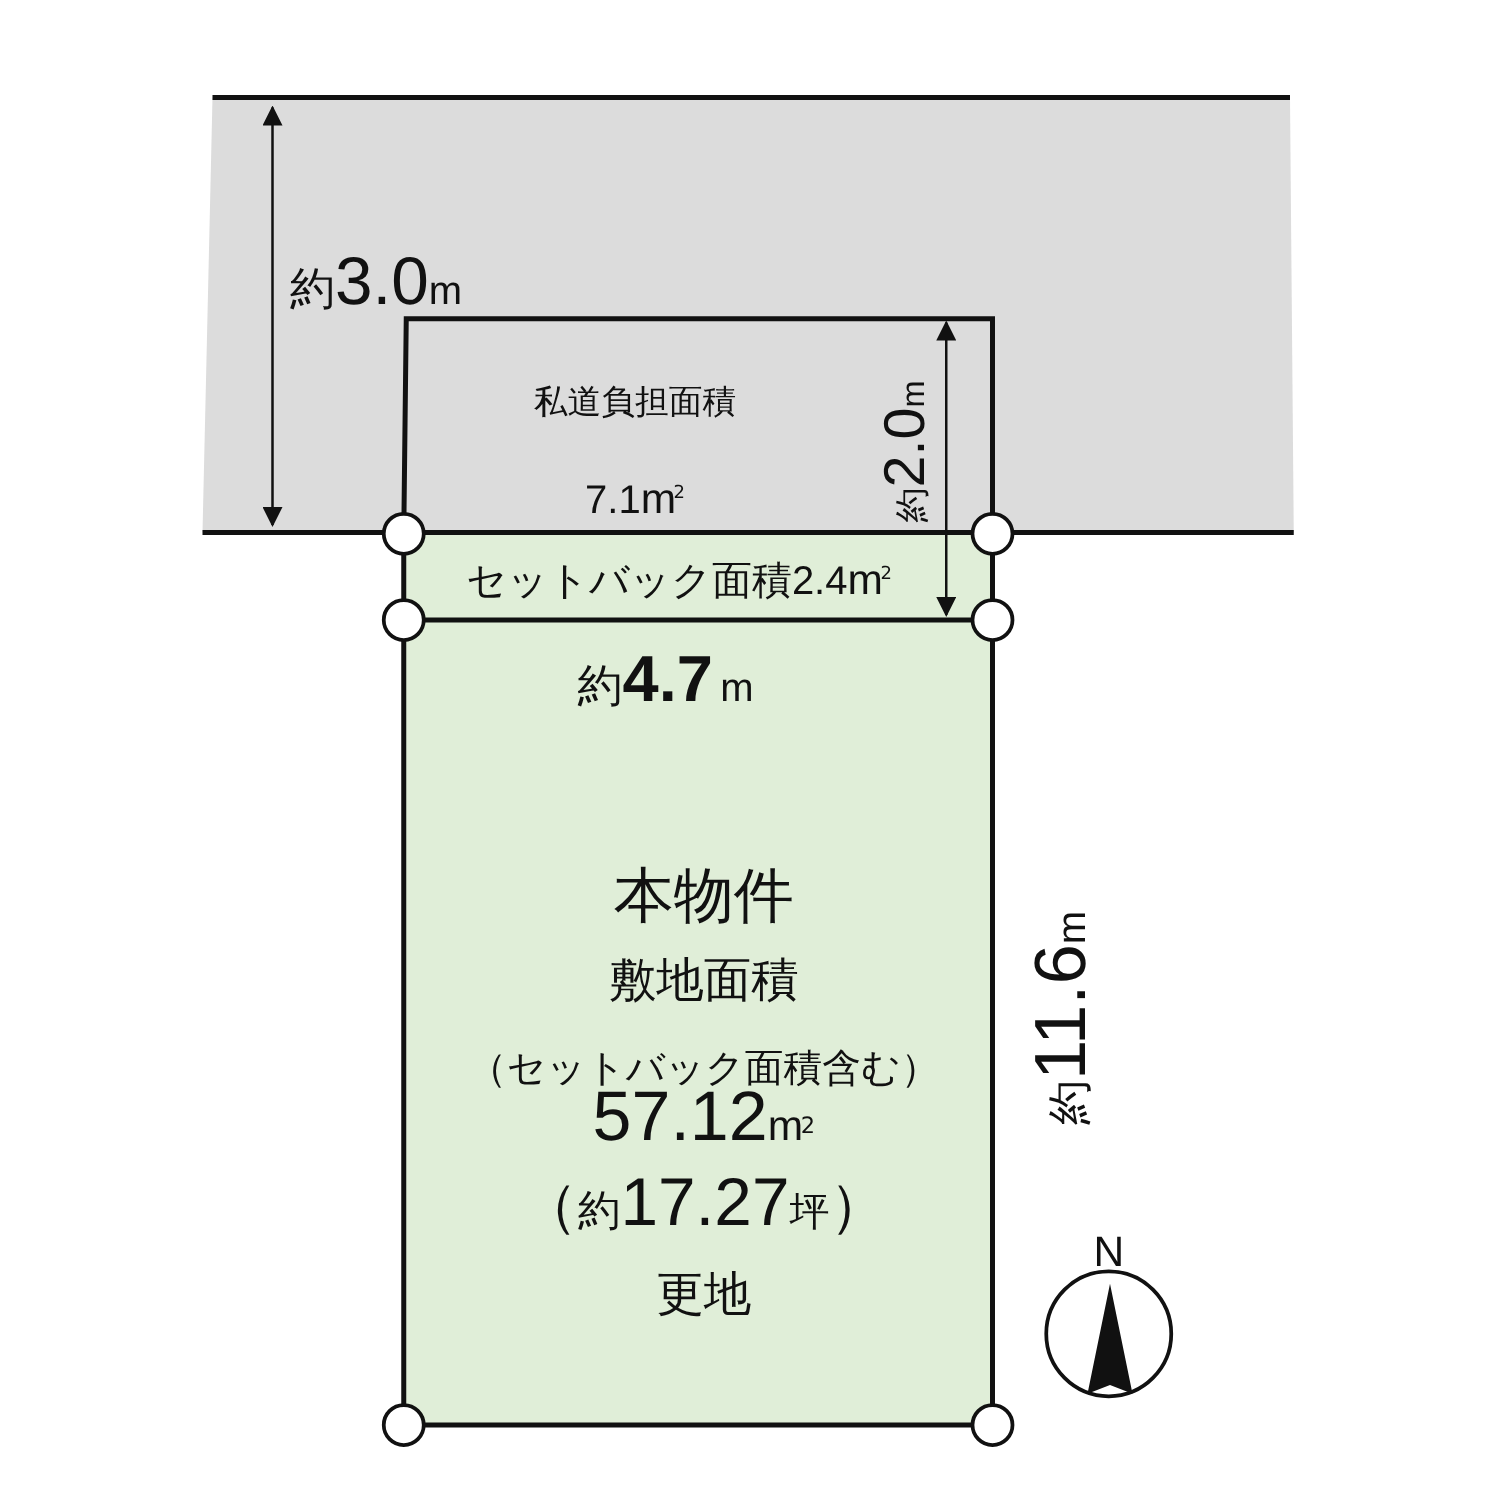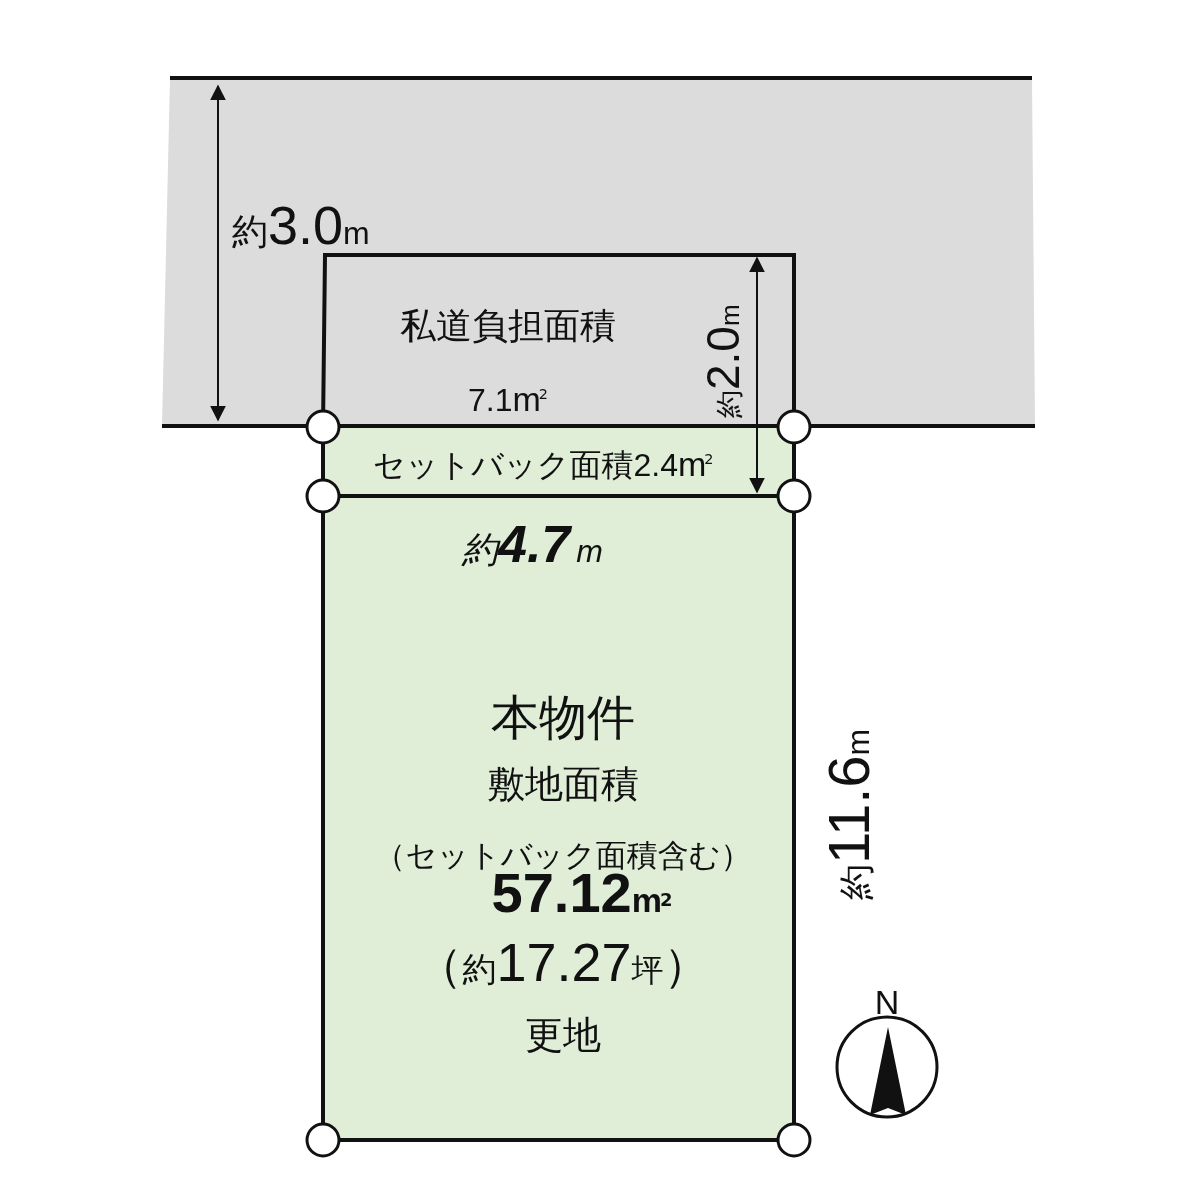--- a/index.html
+++ b/index.html
@@ -51,53 +51,53 @@
   <g>
     <circle cx="887" cy="1067" r="50" fill="#fff" stroke="#111" stroke-width="3"></circle>
     <path d="M888,1027 L906,1115 L888,1108 L870,1115 z" fill="#111"></path>
   </g>
 </svg>
 
 <div class="lbl" style="left:232px; top:182px;margin-top:16px;">
   <span style="font-size:36px;">約</span><span class="big" style="font-size:54px;">3.0</span><span class="big" style="font-size:32px;">m</span>
 </div>
 
-<div class="lbl center" style="left:508px; top:308px; font-size:36px;">
+<div class="lbl center" style="left:508px; top:308px; font-size:27px;">
   <span>私道負担面積</span>
 </div>
 <div class="lbl center" style="left:508px; top:350px; font-size:32px;margin-top:32px;">
   <span class="big">7.1</span><span class="big" style="font-size:34px;">m</span><span class="sup">2</span>
 </div>
 
 <div class="lbl vert" style="left:700px; top:418px;">
   <span style="font-size:28px;">約</span><span class="big" style="font-size:46px;">2.0</span><span class="big" style="font-size:26px;">m</span>
 </div>
 
 <div class="lbl" style="left:373px; top:447px; font-size:32px;">
   <span>セットバック面積</span><span class="big">2.4</span><span class="big" style="font-size:34px;">m</span><span class="sup">2</span>
 </div>
 
-<div class="lbl" style="left:462px; top:518px;font-style:italic;">
+<div class="lbl" style="left:462px; top:518px;">
   <span style="font-size:36px;">約</span><span class="big" style="font-size:52px; font-weight:bold;">4.7</span><span class="big" style="font-size:32px; margin-left:6px;">m</span>
 </div>
 
 <div class="lbl vert" style="left:820px; top:900px;">
   <span style="font-size:36px;">約</span><span class="big" style="font-size:58px;">11.6</span><span class="big" style="font-size:32px;">m</span>
 </div>
 
 <div class="lbl center" style="left:563px; top:693px; font-size:48px;">
   <span>本物件</span>
 </div>
 <div class="lbl center" style="left:563px; top:765px; font-size:38px;">
   <span>敷地面積</span>
 </div>
 <div class="lbl center" style="left:563px; top:840px; font-size:31px;">
   <span>（セットバック面積含む）</span>
 </div>
-<div class="lbl center" style="left:582px; top:865px;font-weight:bold;">
+<div class="lbl center" style="left:563px; top:865px;">
   <span class="big" style="font-size:56px;">57.12</span><span class="big" style="font-size:34px;">m</span><span class="sup" style="font-size:18px;">2</span>
 </div>
 <div class="lbl center" style="left:563px; top:935px;">
   <span style="font-size:46px;">（</span><span style="font-size:34px;">約</span><span class="big" style="font-size:54px;">17.27</span><span style="font-size:32px;">坪</span><span style="font-size:46px;">）</span>
 </div>
 <div class="lbl center" style="left:563px; top:1002px; font-size:38px;margin-top:14px;">
   <span>更地</span>
 </div>
 
 <div class="lbl center" style="left:887px; top:985px; font-size:34px;">

